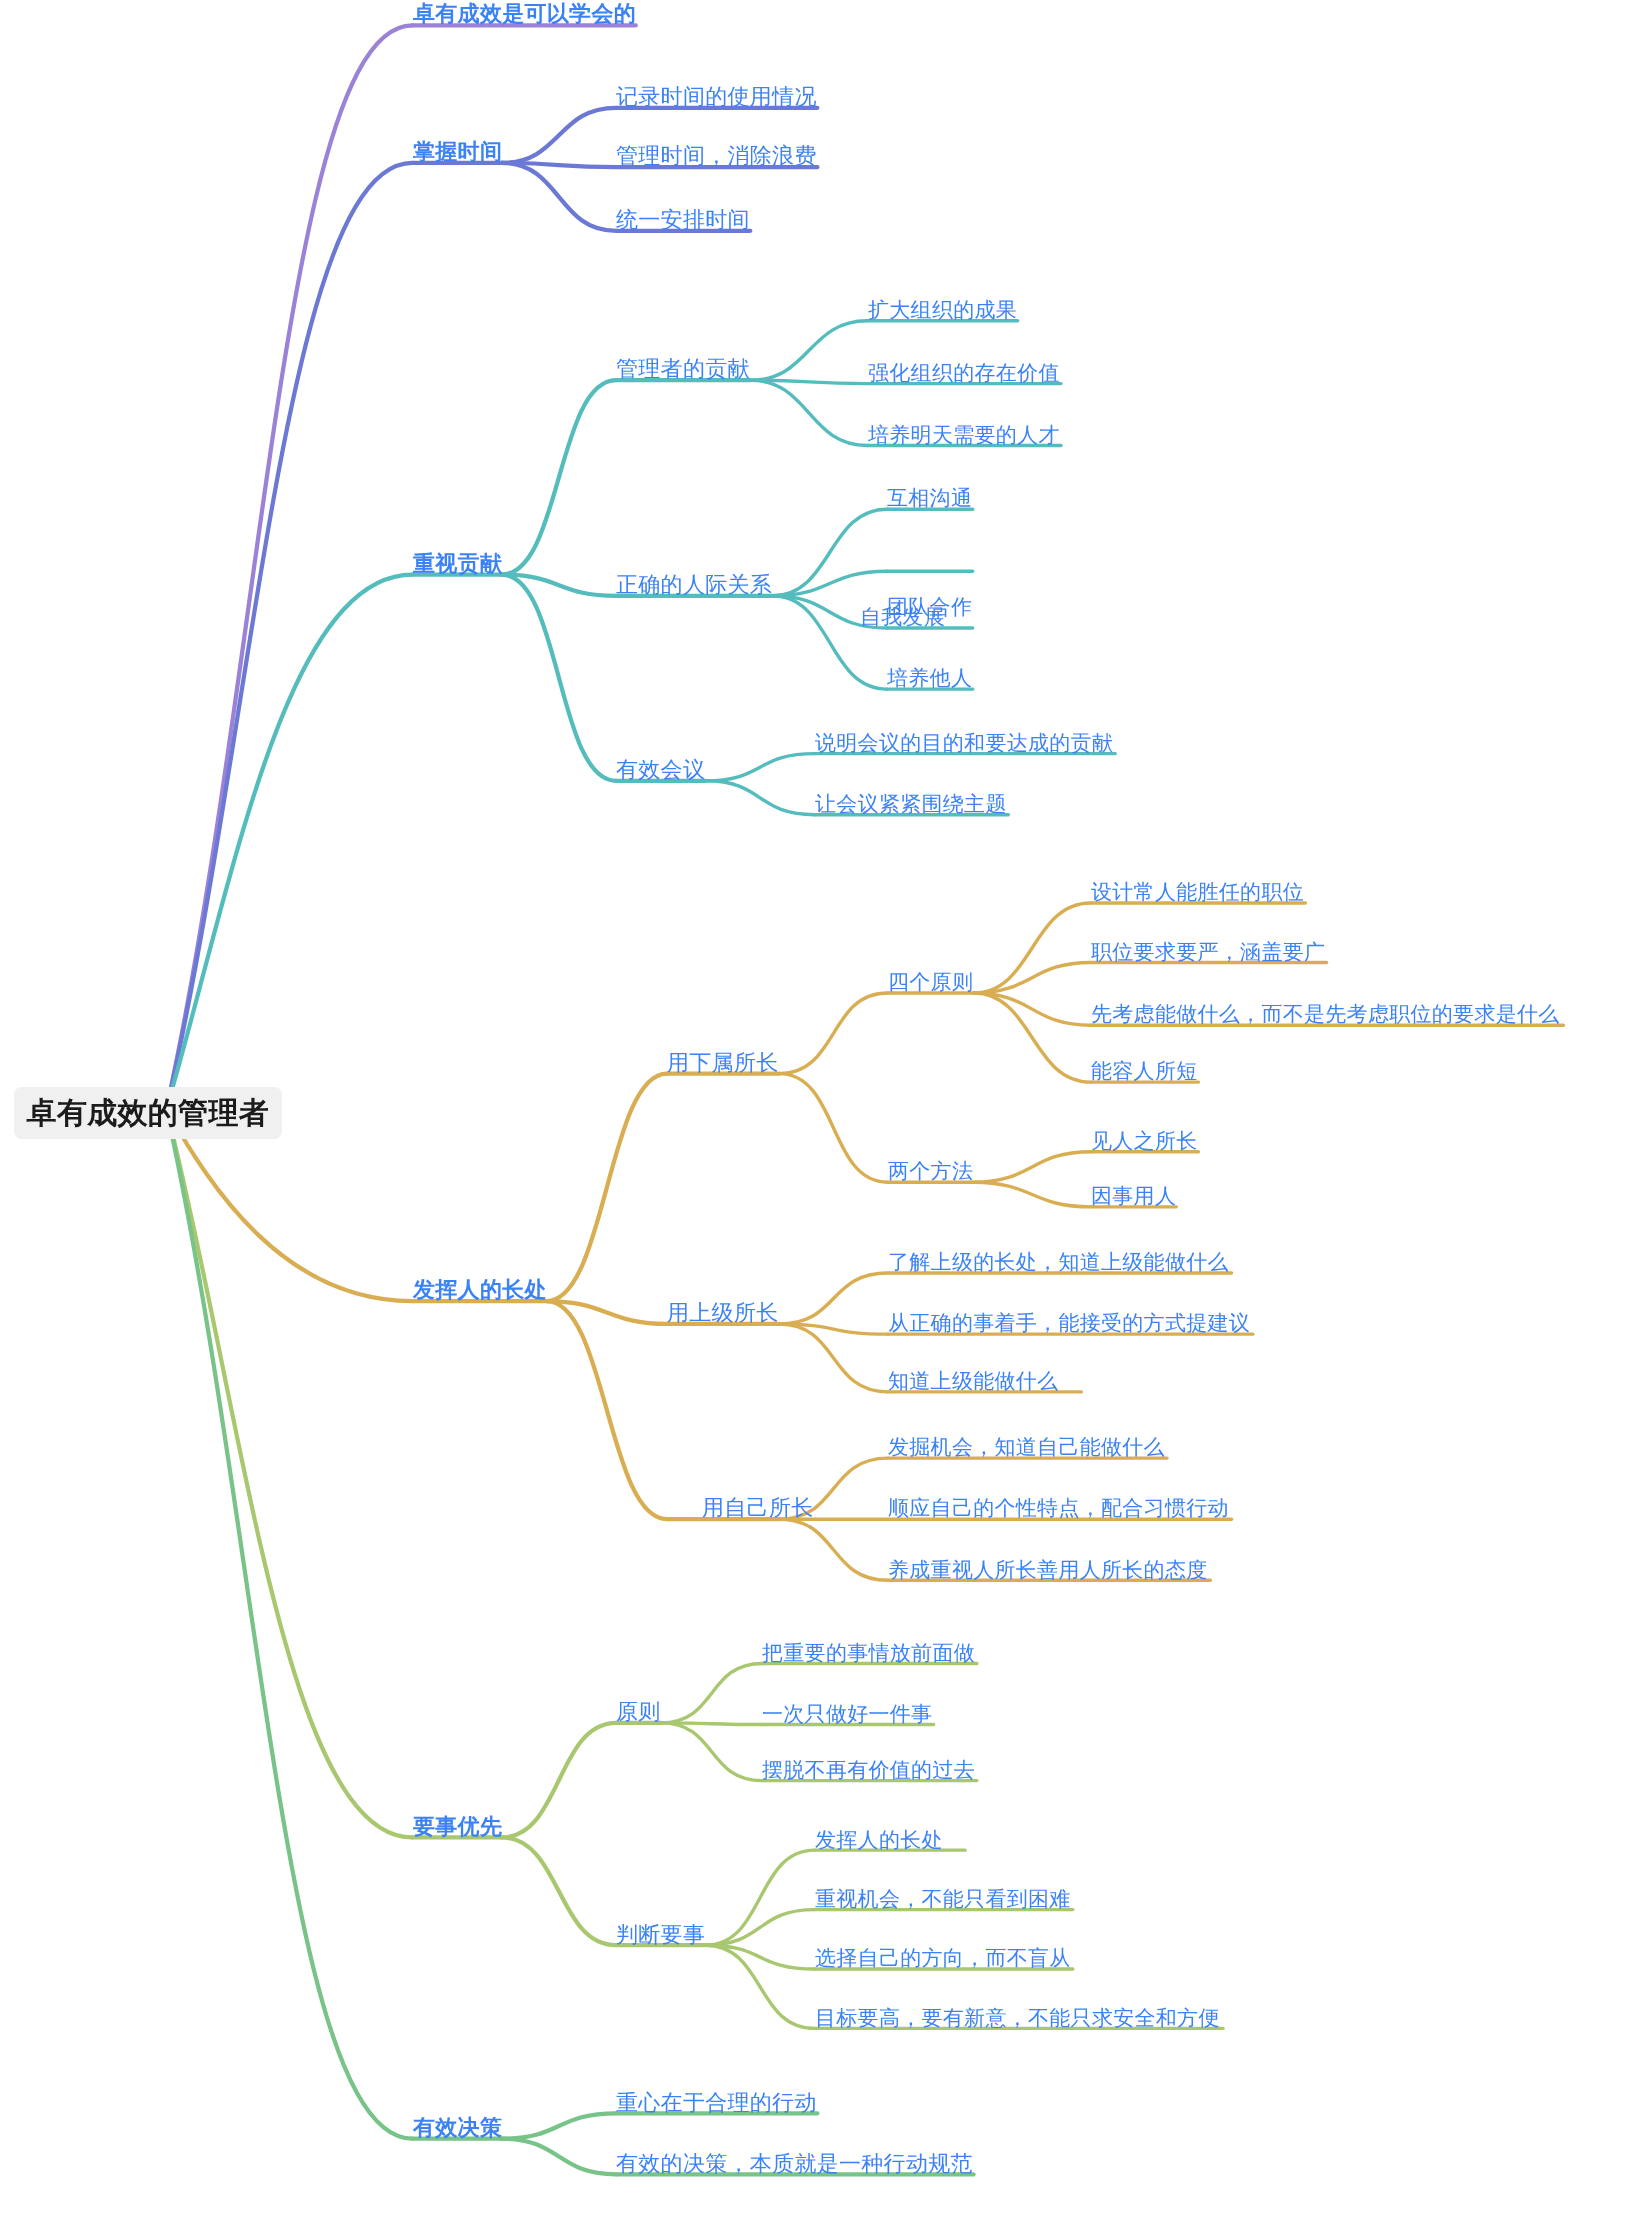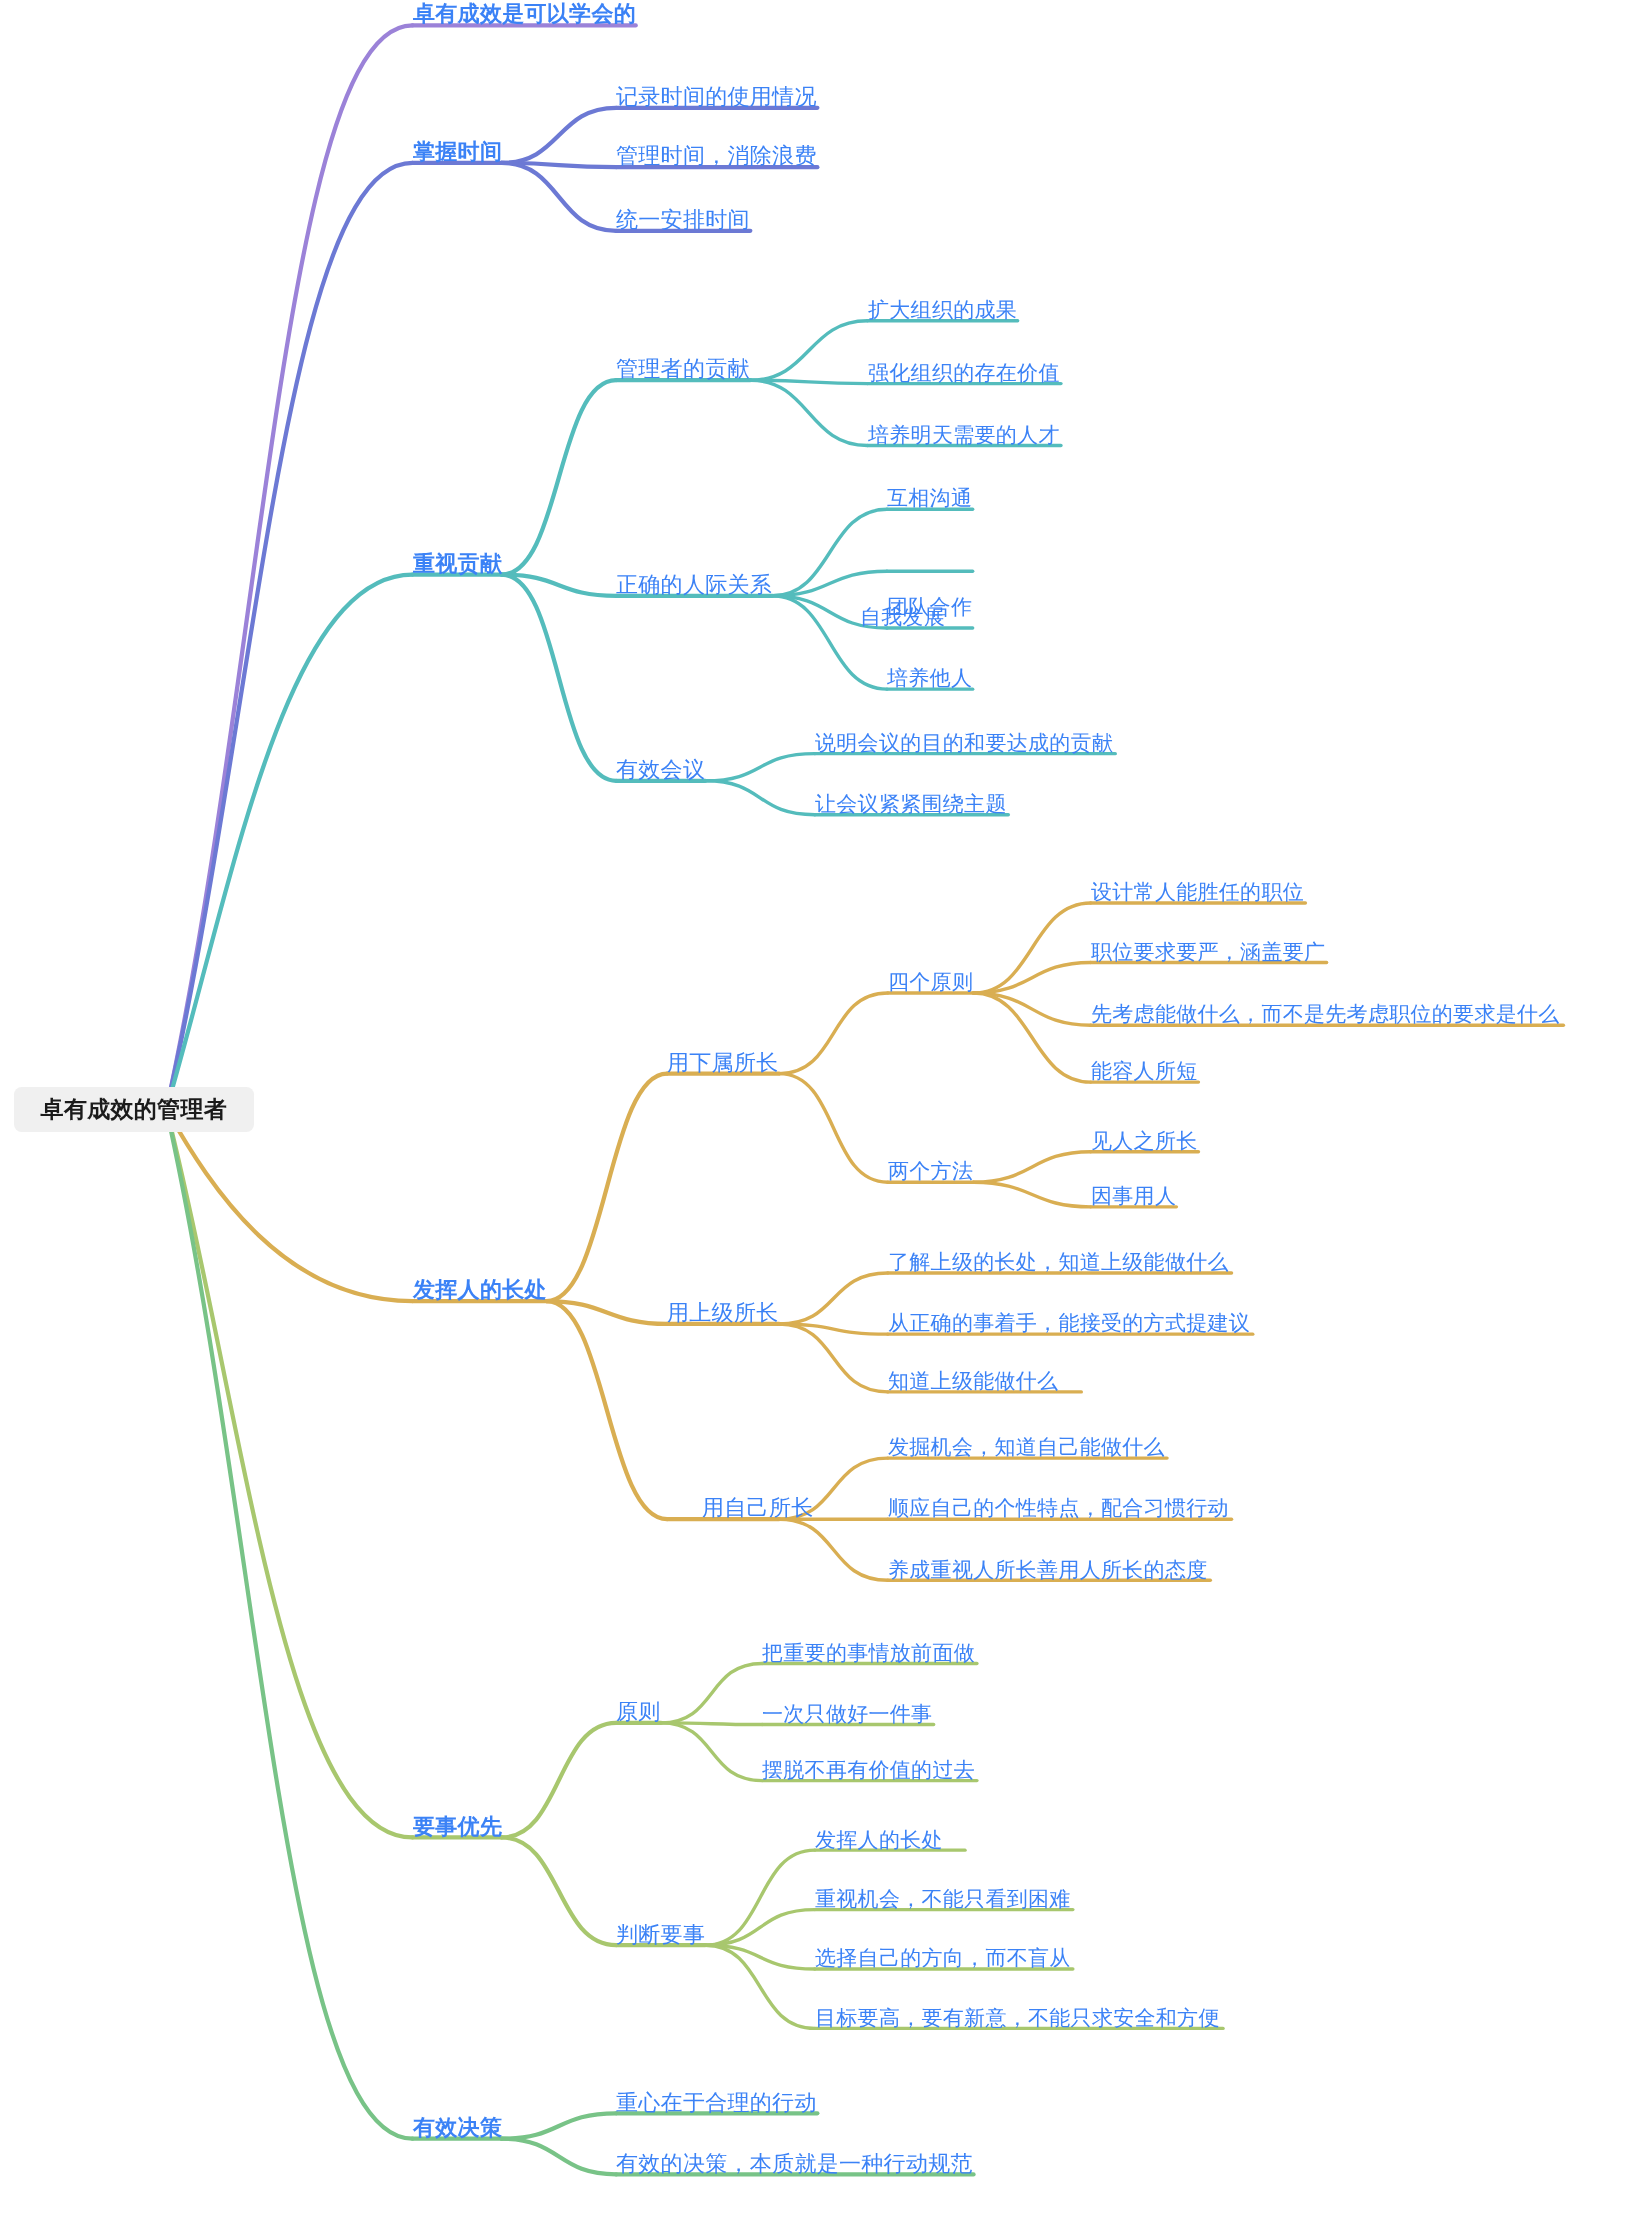--- a/index.html
+++ b/index.html
@@ -13,23 +13,23 @@
   .node{
     position:absolute;
     white-space:nowrap;
     color:#3b82f6;
     line-height:1;
     letter-spacing:0.3px;
   }
   .node.root{
     background:#f0f0f0;
     border-radius:7.6px;
-    font-size:23px;
+    font-size:30px;
     font-weight:bold;
-    padding:11px 27px;
+    padding:11px 13px;
     color:#1b1b1b;
   }
   .node.lvl1{font-size:22px;font-weight:bold;}
   .node.lvl2{font-size:22px;font-weight:normal;}
   .node.lvl3{font-size:21px;font-weight:normal;}
 </style>
 </head>
 <body>
 
 <div id="mindmap">

